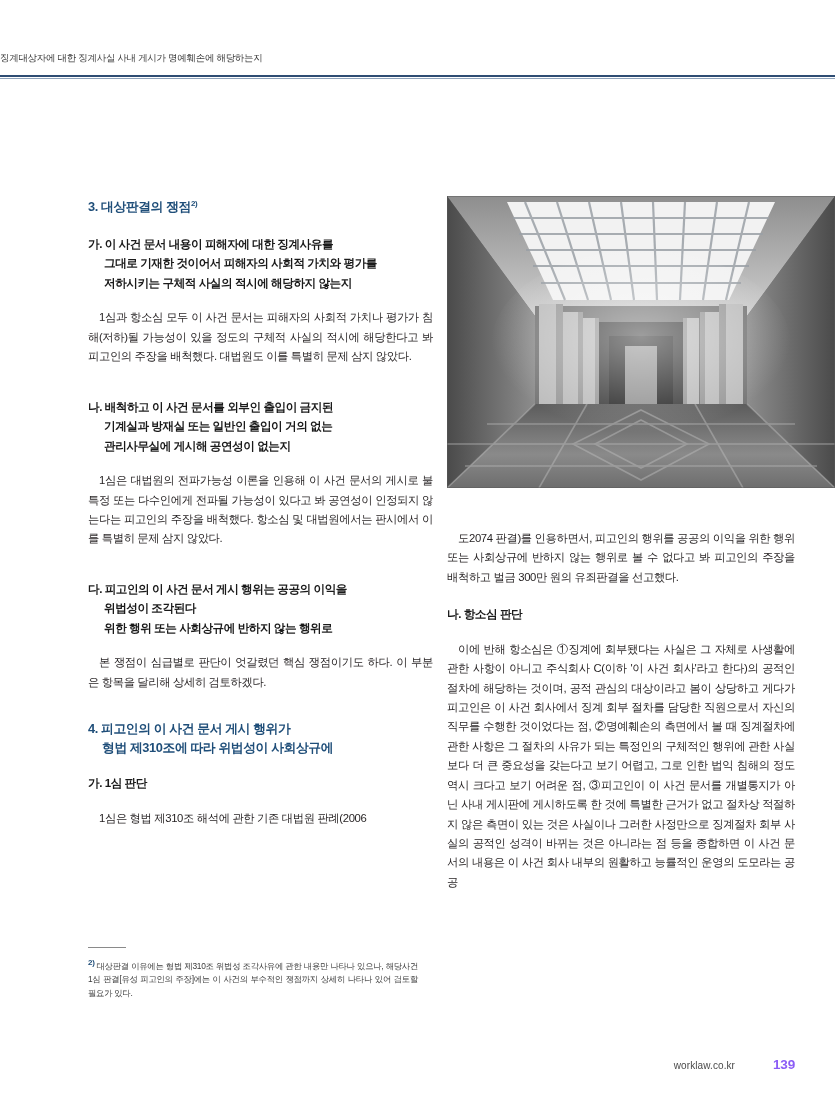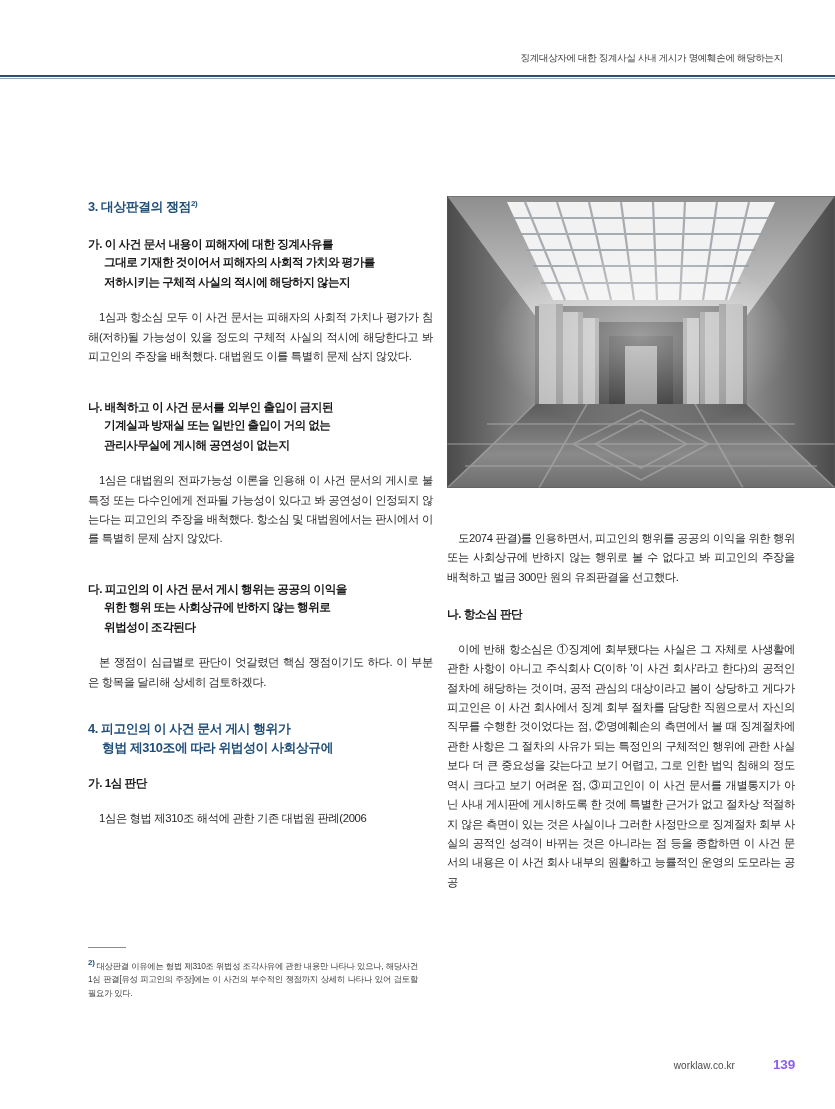--- a/index.html
+++ b/index.html
@@ -21,21 +21,21 @@
     width: 835px;
     height: 1109px;
   }
 
   
   .running-head {
     position: absolute;
     top: 52px;
     right: 0px;
     width: 835px;
-    text-align: right;
+    text-align: left;
     padding-right: 52px;
     box-sizing: border-box;
     font-size: 9.5px;
     letter-spacing: -0.3px;
     color: #3b3b3b;
   }
   .header-rule {
     position: absolute;
     top: 75px;
     left: 0;
@@ -82,21 +82,20 @@
     margin: 0 0 7px 0;
     font-size: 11.6px;
     font-weight: bold;
     letter-spacing: -0.45px;
     line-height: 1.68;
     color: #1a1a1a;
   }
   h4.sub-title .ind {
     display: block;
     padding-left: 16px;
-    font-family: Liberation Serif, serif;
   }
 
   p.body {
     margin: 16px 0 17px 0;
     text-indent: 11px;
   }
   p.body.tight { margin-bottom: 14px; }
   p.body.last { margin-bottom: 0; }
 
   .gap-a { height: 13px; }
@@ -289,22 +288,22 @@
       <span>나. 배척하고 이 사건 문서를 외부인 출입이 금지된</span>
       <span class="ind">기계실과 방재실 또는 일반인 출입이 거의 없는</span>
       <span class="ind">관리사무실에 게시해 공연성이 없는지</span>
     </h4>
     <p class="body">1심은 대법원의 전파가능성 이론을 인용해 이 사건 문서의 게시로 불특정 또는 다수인에게 전파될 가능성이 있다고 봐 공연성이 인정되지 않는다는 피고인의 주장을 배척했다. 항소심 및 대법원에서는 판시에서 이를 특별히 문제 삼지 않았다.</p>
 
     <div class="gap-a"></div>
 
     <h4 class="sub-title">
       <span>다. 피고인의 이 사건 문서 게시 행위는 공공의 이익을</span>
+      <span class="ind">위법성이 조각된다</span>
       <span class="ind">위한 행위 또는 사회상규에 반하지 않는 행위로</span>
-      <span class="ind">위법성이 조각된다</span>
     </h4>
     <p class="body tight">본 쟁점이 심급별로 판단이 엇갈렸던 핵심 쟁점이기도 하다. 이 부분은 항목을 달리해 상세히 검토하겠다.</p>
 
     <div class="gap-a"></div>
 
     <h3 class="sec-title two-line">
       <span>4. 피고인의 이 사건 문서 게시 행위가</span><br>
       <span style="padding-left:14px;display:inline-block">형법 제310조에 따라 위법성이 사회상규에</span>
     </h3>
 

